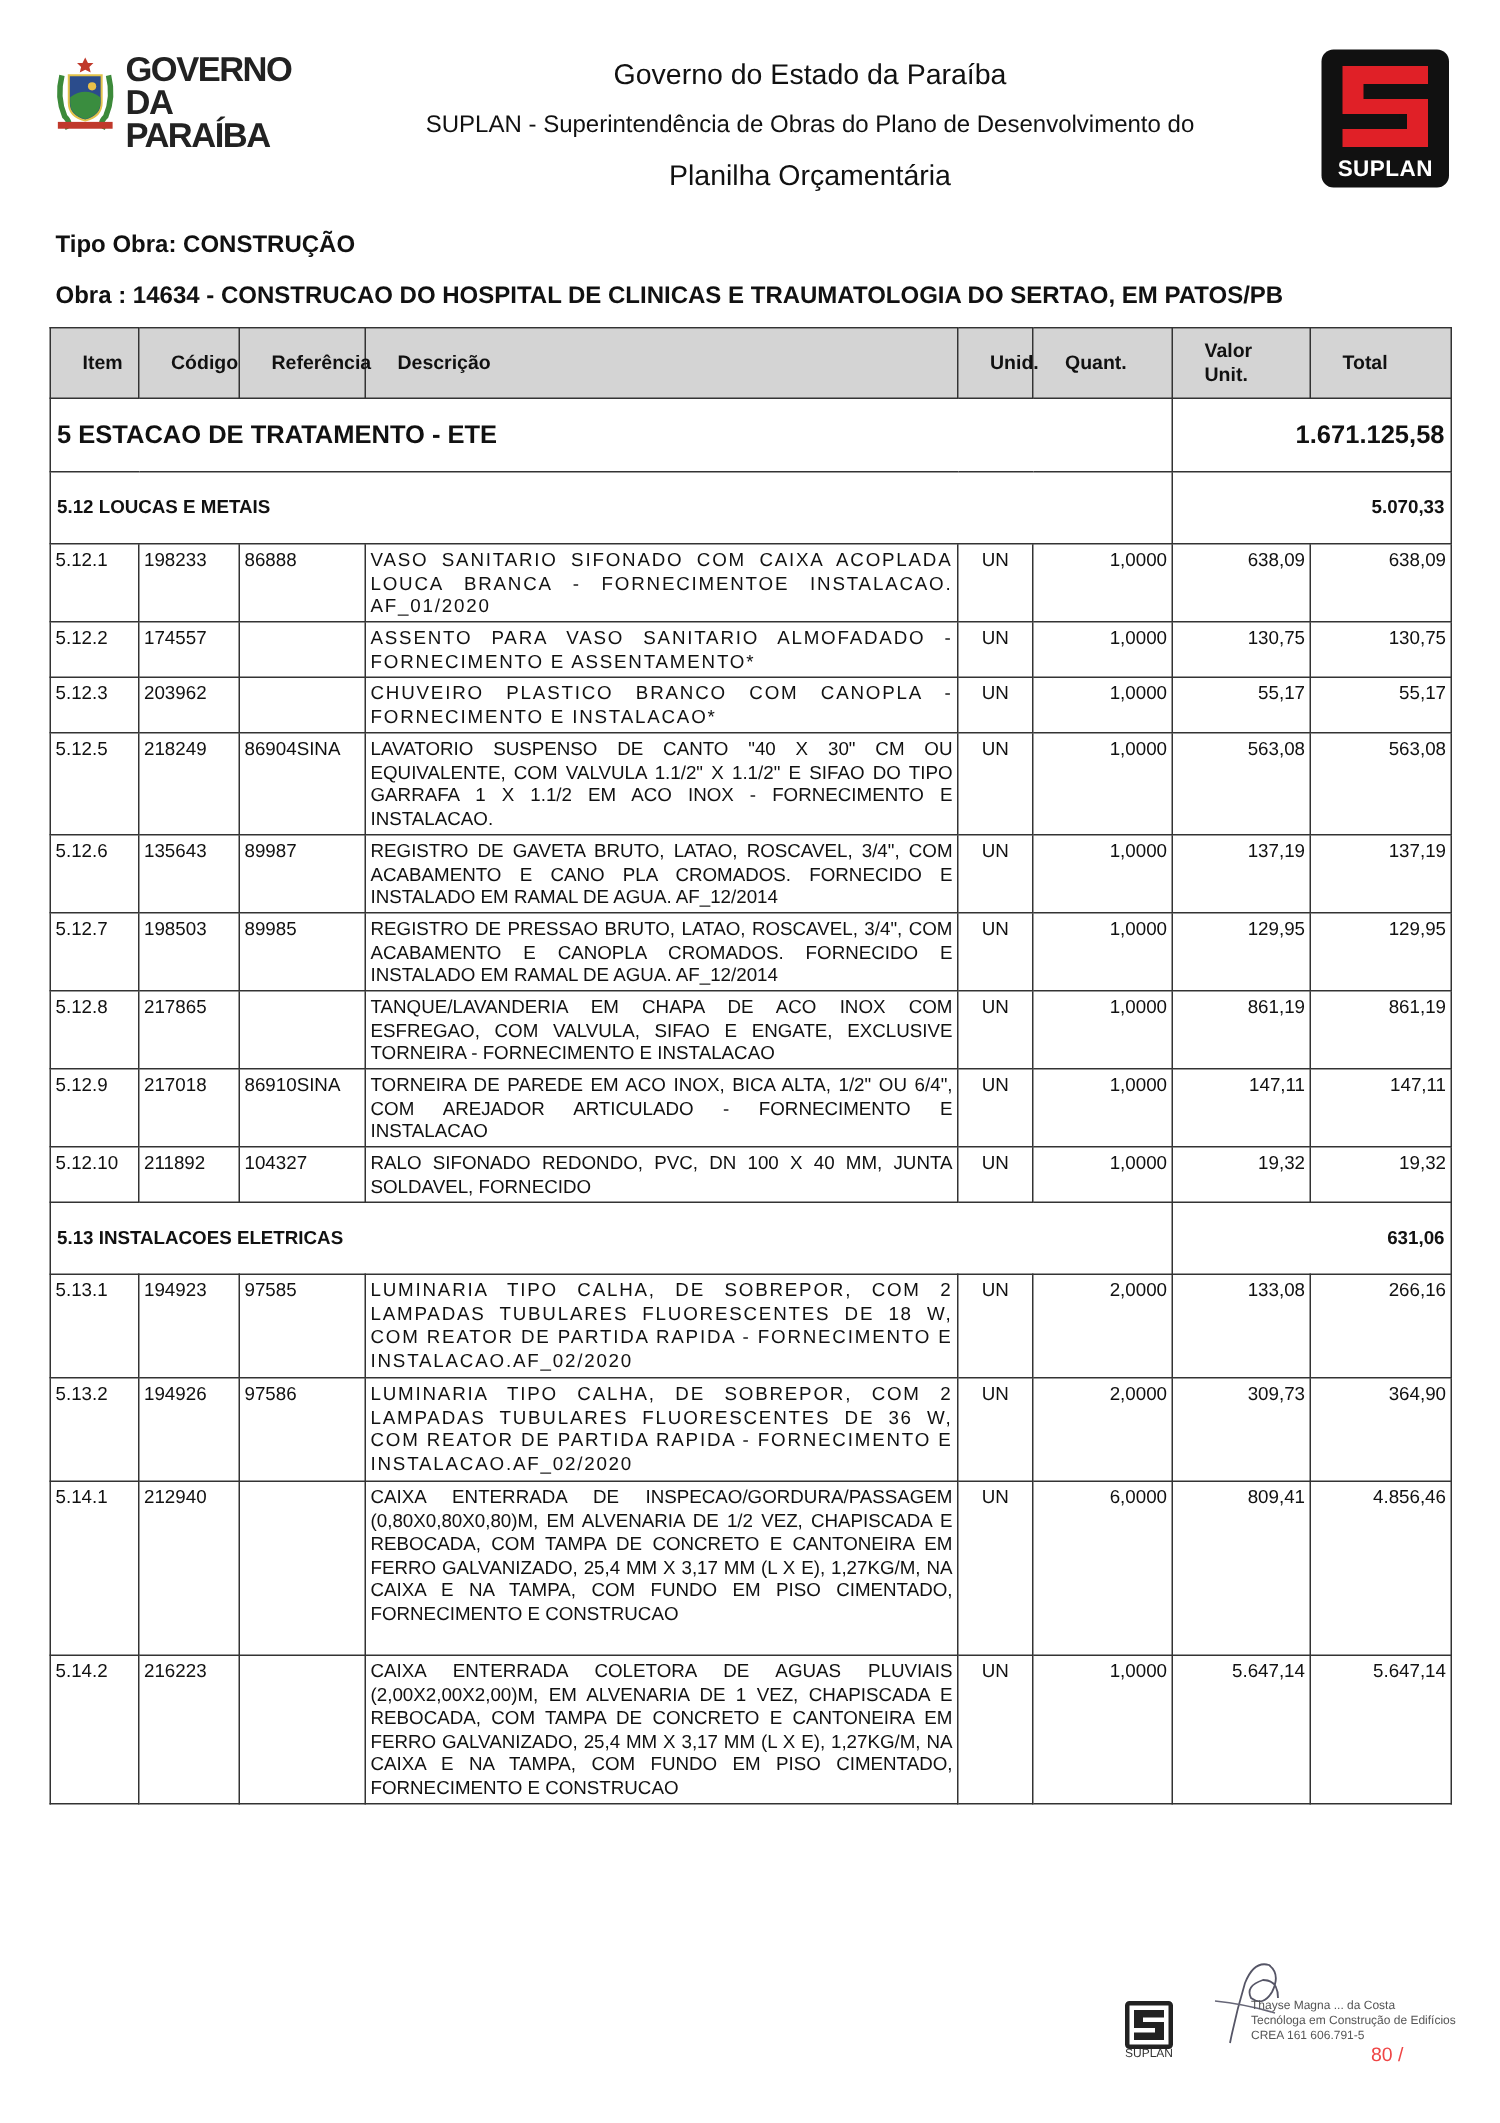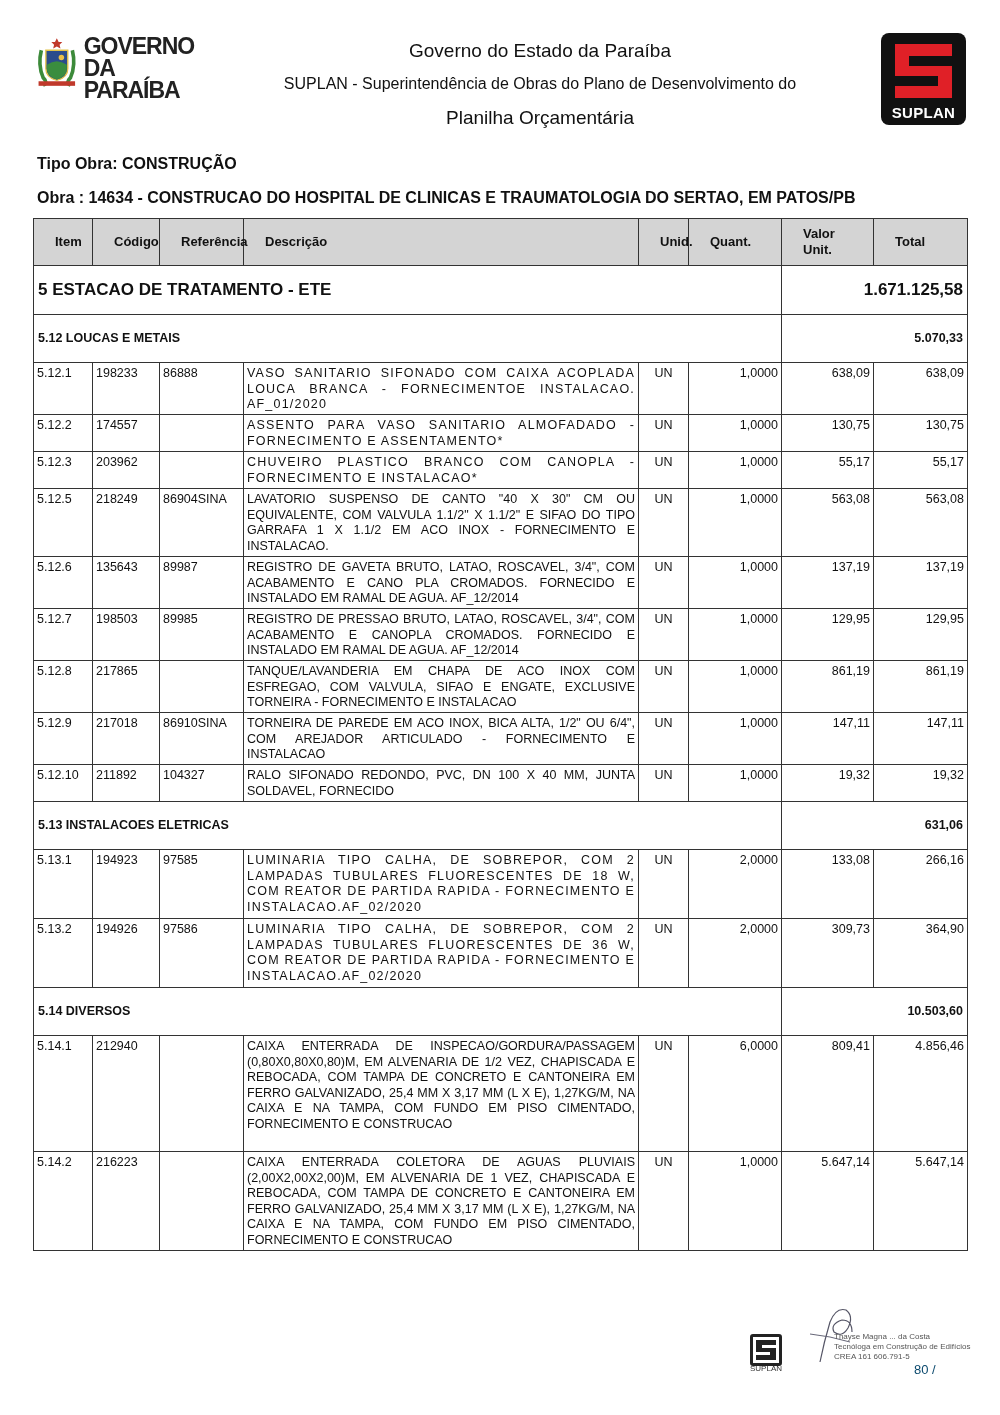--- a/index.html
+++ b/index.html
@@ -26,21 +26,21 @@
   tr.group td { font-weight: bold; font-size: 17px; height: 48px; vertical-align: middle; padding: 0 4px; }
   tr.sub td { font-weight: bold; font-size: 12.5px; height: 23px; vertical-align: middle; padding: 12px 4px; }
   td.desc { text-align: justify; }
   td.sp { letter-spacing: 1.2px; }
 
   .footer { position: absolute; left: 750px; top: 1302px; width: 240px; height: 80px; }
   .stamp-logo { position: absolute; left: 0; top: 32px; width: 26px; height: 26px; border: 3px solid #222; border-radius: 3px; }
   .stamp-text { position: absolute; left: 0; top: 62px; font-size: 8px; color: #333; }
   .sig { position: absolute; left: 40px; top: 0; width: 130px; height: 70px; }
   .sign-lines { position: absolute; left: 43px; top: 30px; font-size: 8px; color: #555; line-height: 10px; margin-left: 41px; }
-  .pageno { position: absolute; left: 164px; top: 60px; font-size: 13px; color: #0c4a6e; }
+  .pageno { position: absolute; left: 164px; top: 60px; font-size: 13px; color: #ef4444; }
 </style>
 </head>
 <body>
 
 <div class="header">
   <div class="gov-logo">
     <svg class="coat" viewBox="0 0 50 56">
       <polygon points="25,1 27,5 31,5 28,8 29,12 25,10 21,12 22,8 19,5 23,5" fill="#c0392b"></polygon>
       <path d="M8 14 Q4 30 10 44 Q16 50 10 52" stroke="#3c8a3a" stroke-width="4" fill="none"></path>
       <path d="M42 14 Q46 30 40 44 Q34 50 40 52" stroke="#3c8a3a" stroke-width="4" fill="none"></path>
@@ -215,24 +215,20 @@
       <td>5.13.2</td>
       <td>194926</td>
       <td>97586</td>
       <td class="desc sp">LUMINARIA TIPO CALHA, DE SOBREPOR, COM 2 LAMPADAS TUBULARES FLUORESCENTES DE 36 W, COM REATOR DE PARTIDA RAPIDA - FORNECIMENTO E INSTALACAO.AF_02/2020</td>
       <td class="c">UN</td>
       <td class="r">2,0000</td>
       <td class="r">309,73</td>
       <td class="r">364,90</td>
     </tr>
 
-    <tr class="sub" style="height:33px">
-      <td colspan="6">5.14 DIVERSOS</td>
-      <td colspan="2" class="r">10.503,60</td>
-    </tr>
     <tr style="height:116px">
       <td>5.14.1</td>
       <td>212940</td>
       <td></td>
       <td class="desc">CAIXA ENTERRADA DE INSPECAO/GORDURA/PASSAGEM (0,80X0,80X0,80)M, EM ALVENARIA DE 1/2 VEZ, CHAPISCADA E REBOCADA, COM TAMPA DE CONCRETO E CANTONEIRA EM FERRO GALVANIZADO, 25,4 MM X 3,17 MM (L X E), 1,27KG/M, NA CAIXA E NA TAMPA, COM FUNDO EM PISO CIMENTADO, FORNECIMENTO E CONSTRUCAO</td>
       <td class="c">UN</td>
       <td class="r">6,0000</td>
       <td class="r">809,41</td>
       <td class="r">4.856,46</td>
     </tr>

